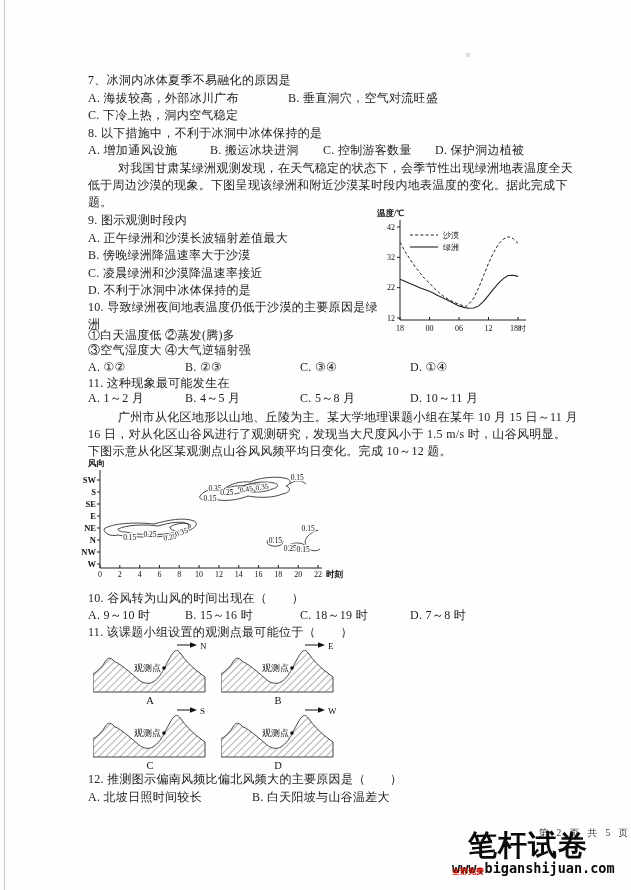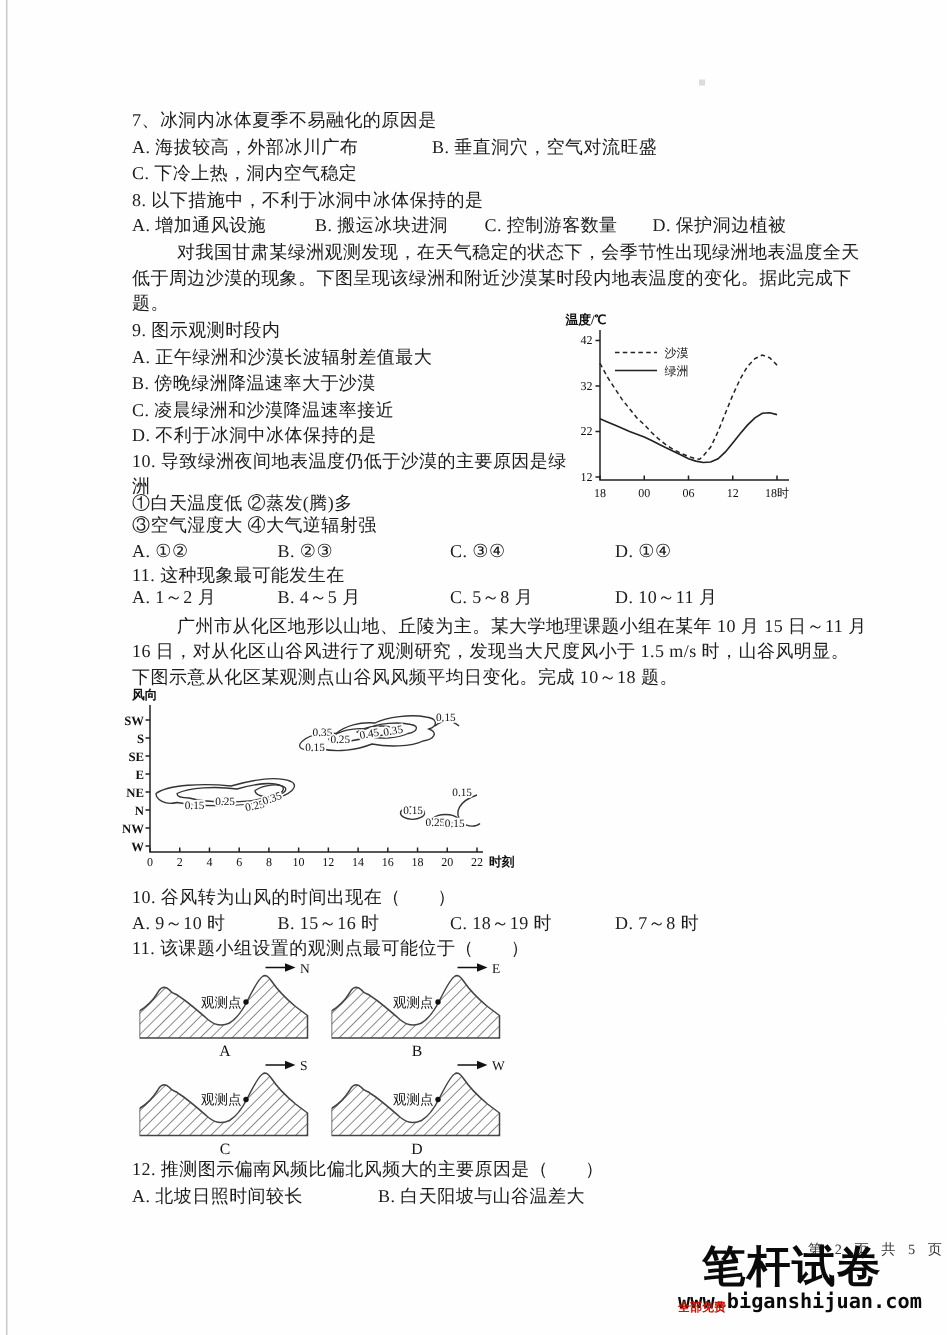--- a/index.html
+++ b/index.html
@@ -107,21 +107,21 @@
   <div class="t" style="left:410px;top:359px">D. ①④</div>
 
   <div class="t" style="left:88px;top:375px">11. 这种现象最可能发生在</div>
   <div class="t" style="left:88px;top:390px">A. 1～2 月</div>
   <div class="t" style="left:185px;top:390px">B. 4～5 月</div>
   <div class="t" style="left:300px;top:390px">C. 5～8 月</div>
   <div class="t" style="left:410px;top:390px">D. 10～11 月</div>
 
   <div class="t" style="left:118px;top:409px">广州市从化区地形以山地、丘陵为主。某大学地理课题小组在某年 10 月 15 日～11 月</div>
   <div class="t" style="left:88px;top:426px">16 日，对从化区山谷风进行了观测研究，发现当大尺度风小于 1.5 m/s 时，山谷风明显。</div>
-  <div class="t" style="left:88px;top:443px">下图示意从化区某观测点山谷风风频平均日变化。完成 10～18 题。</div>
+  <div class="t" style="left:88px;top:443px">下图示意从化区某观测点山谷风风频平均日变化。完成 10～12 题。</div>
 
   <svg id="wind-chart" style="left:78px;top:456px" width="270" height="130" viewBox="0 0 270 130">
     <text x="10" y="10" class="ctb">风向</text>
     <path class="axis" d="M22,14 L22,112 L244,112"></path>
     <g id="wind-ticks">
         <line x1="19" y1="24" x2="22" y2="24" class="axis"></line>
         <text x="18" y="27" text-anchor="end" class="ctb">SW</text>
         <line x1="19" y1="36" x2="22" y2="36" class="axis"></line>
         <text x="18" y="39" text-anchor="end" class="ctb">S</text>
         <line x1="19" y1="48" x2="22" y2="48" class="axis"></line>

